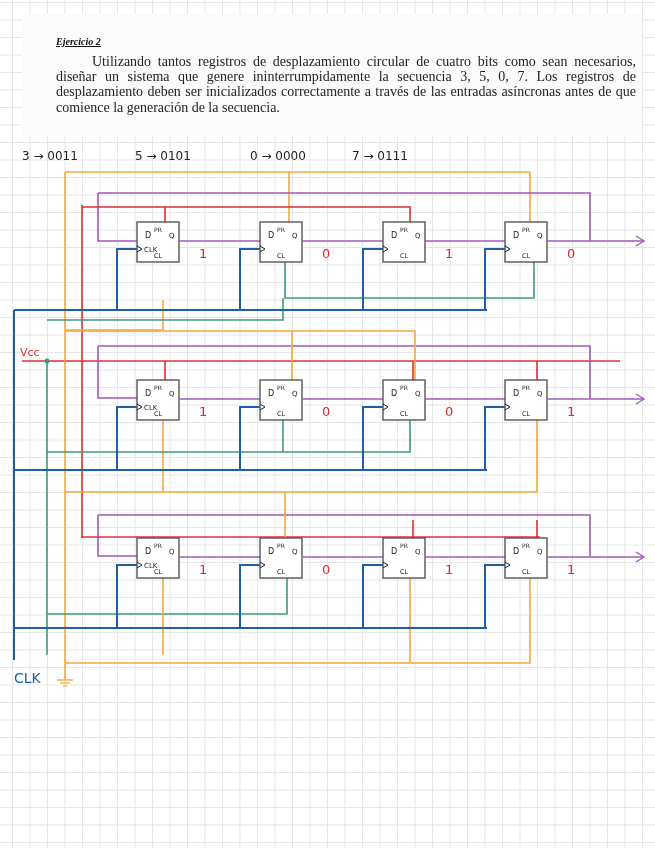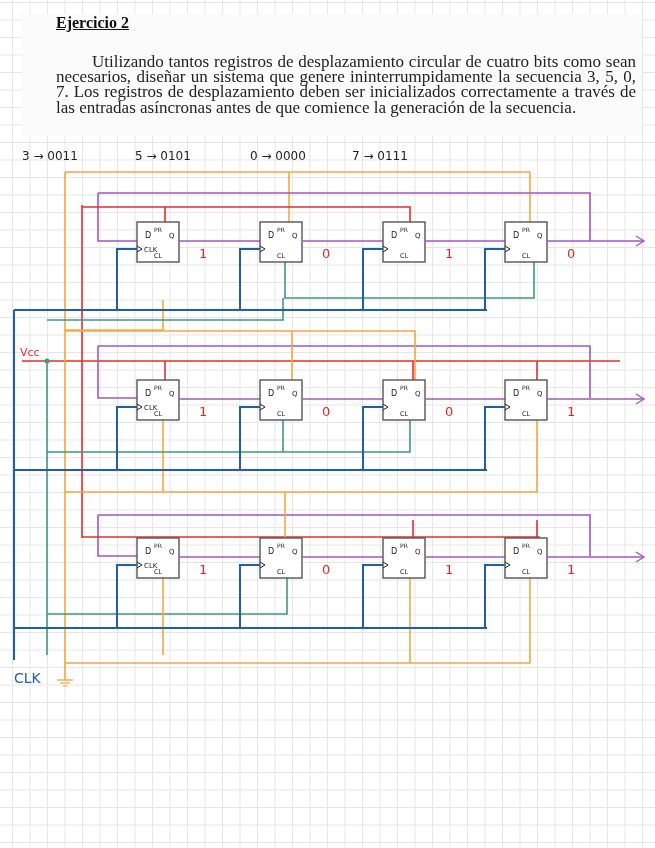--- a/index.html
+++ b/index.html
@@ -11,26 +11,26 @@
       linear-gradient(to bottom, #e6e6e6 1px, transparent 1px);
     background-size: 17.5px 17.5px;
     background-position: 12px 2px;
     font-family: "Liberation Serif", serif;
   }
   #doc {
     position: absolute; left: 22px; top: 14px; width: 620px; height: 122px;
     background: #fbfbfb;
   }
   #doc-title {
-    position: absolute; left: 34px; top: 0; font-weight: bold;
-    font-size: 16px; text-decoration: underline; color: #111;
+    position: absolute; left: 34px; top: 22px; font-weight: bold;
+    font-size: 10px; text-decoration: underline; color: #111; font-style: italic;
   }
   #doc-body {
     position: absolute; left: 34px; top: 40px; width: 580px;
-    font-size: 17px; line-height: 15.2px; color: #222; text-align: justify;
+    font-size: 14px; line-height: 15.2px; color: #222; text-align: justify;
     text-indent: 36px;
   }
   #diagram { position: absolute; left: 0; top: 0; }
 </style>
 </head>
 <body>
 
 <div id="doc">
   <div id="doc-title">Ejercicio 2</div>
   <div id="doc-body">Utilizando tantos registros de desplazamiento circular de cuatro bits como sean necesarios, diseñar un sistema que genere ininterrumpidamente la secuencia 3, 5, 0, 7. Los registros de desplazamiento deben ser inicializados correctamente a través de las entradas asíncronas antes de que comience la generación de la secuencia.</div>

